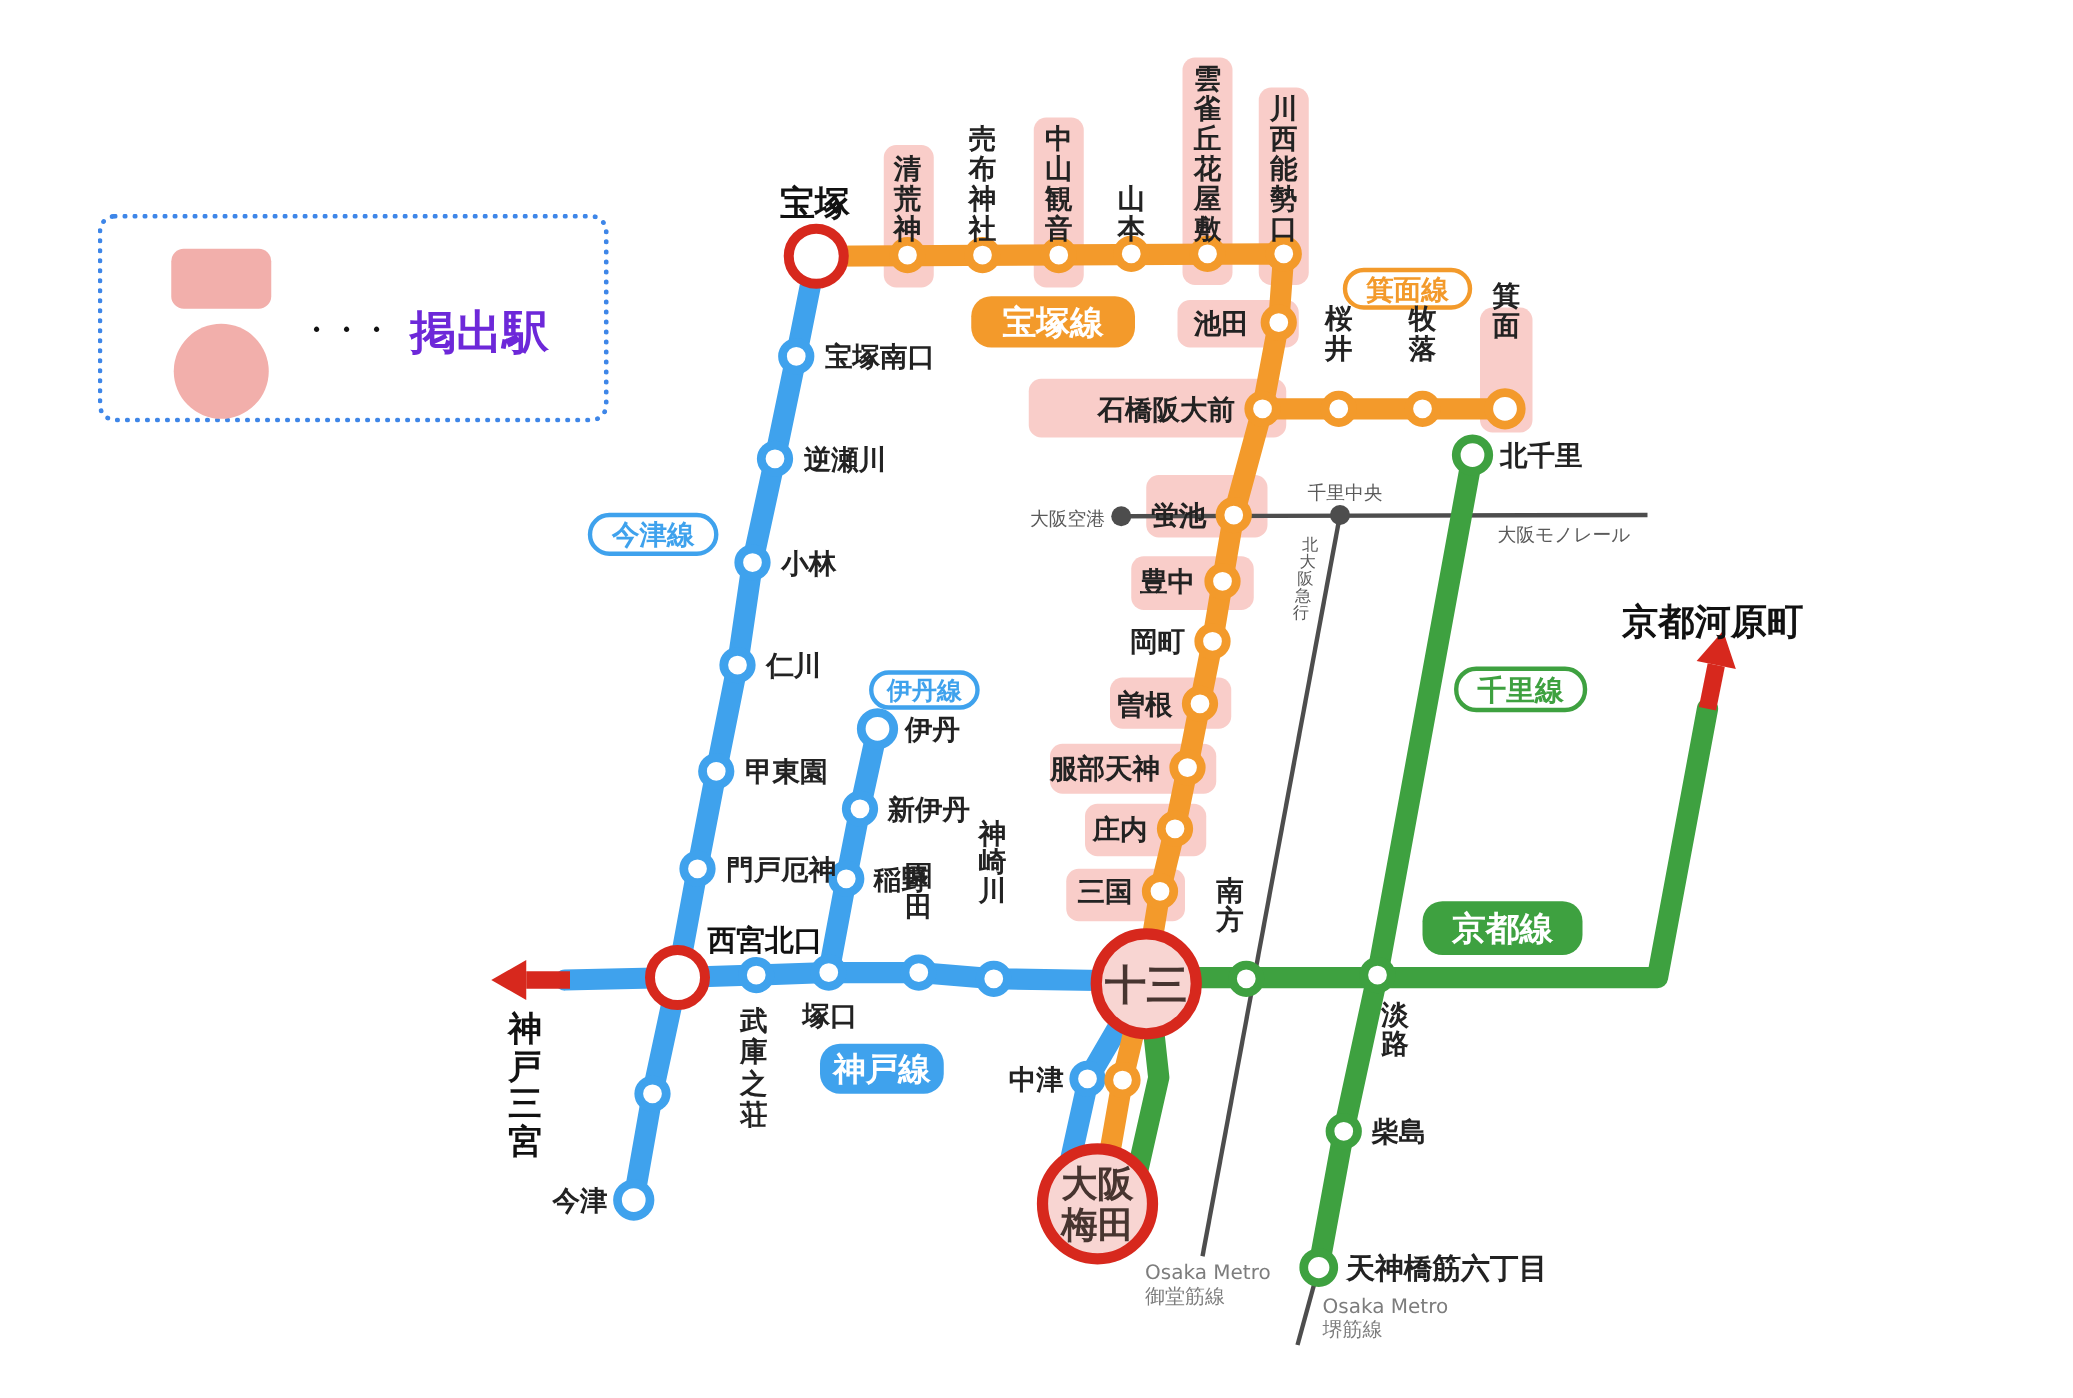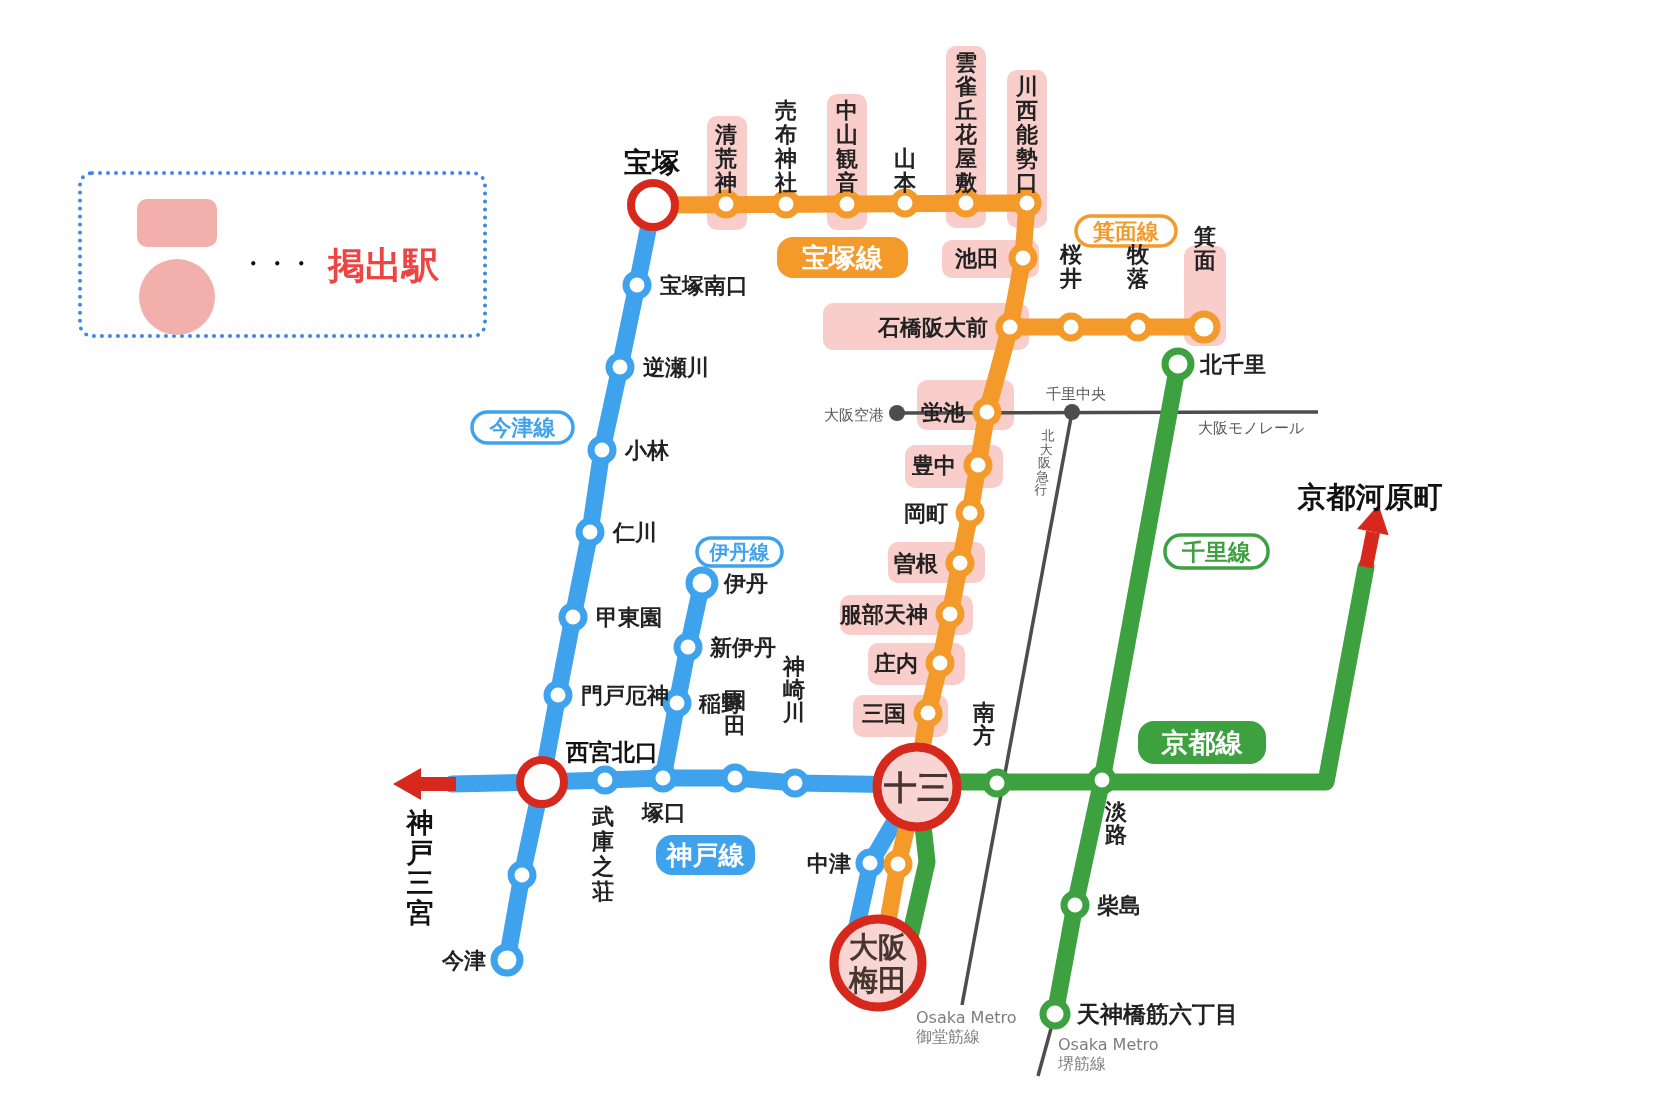--- a/index.html
+++ b/index.html
@@ -8,21 +8,21 @@
     font-family:"DejaVu Sans",sans-serif;
   }
   .stage svg{position:absolute;left:0;top:0;}
   .legend{
     position:absolute;left:78px;top:171px;width:401px;height:159px;
     border:4px dotted #3e86e8;border-radius:14px;background:#ffffff;
   }
   .legend .sw-rect{position:absolute;left:55px;top:24px;width:80px;height:48px;border-radius:10px;background:#f2afab;}
   .legend .sw-circle{position:absolute;left:57px;top:84px;width:76px;height:76px;border-radius:50%;background:#f2afab;}
   .legend .dots{position:absolute;left:160px;top:74px;font-size:22px;font-weight:bold;color:#111;letter-spacing:2px;}
-  .legend .cap{position:absolute;left:246px;top:66px;font-size:37px;font-weight:bold;color:#ef4444;}
+  .legend .cap{position:absolute;left:246px;top:66px;font-size:37px;font-weight:bold;color:#6d28d9;}
 </style>
 </head>
 <body>
 
 <div class="stage">
   <svg id="map" width="1658" height="1118" viewBox="0 0 1658 1118">
       <g>
         <rect x="707" y="116" width="40" height="114" rx="10" ry="10" fill="#f9cdc9"></rect>
         <rect x="827" y="94" width="40" height="136" rx="10" ry="10" fill="#f9cdc9"></rect>
         <rect x="946" y="46" width="40" height="182" rx="10" ry="10" fill="#f9cdc9"></rect>

